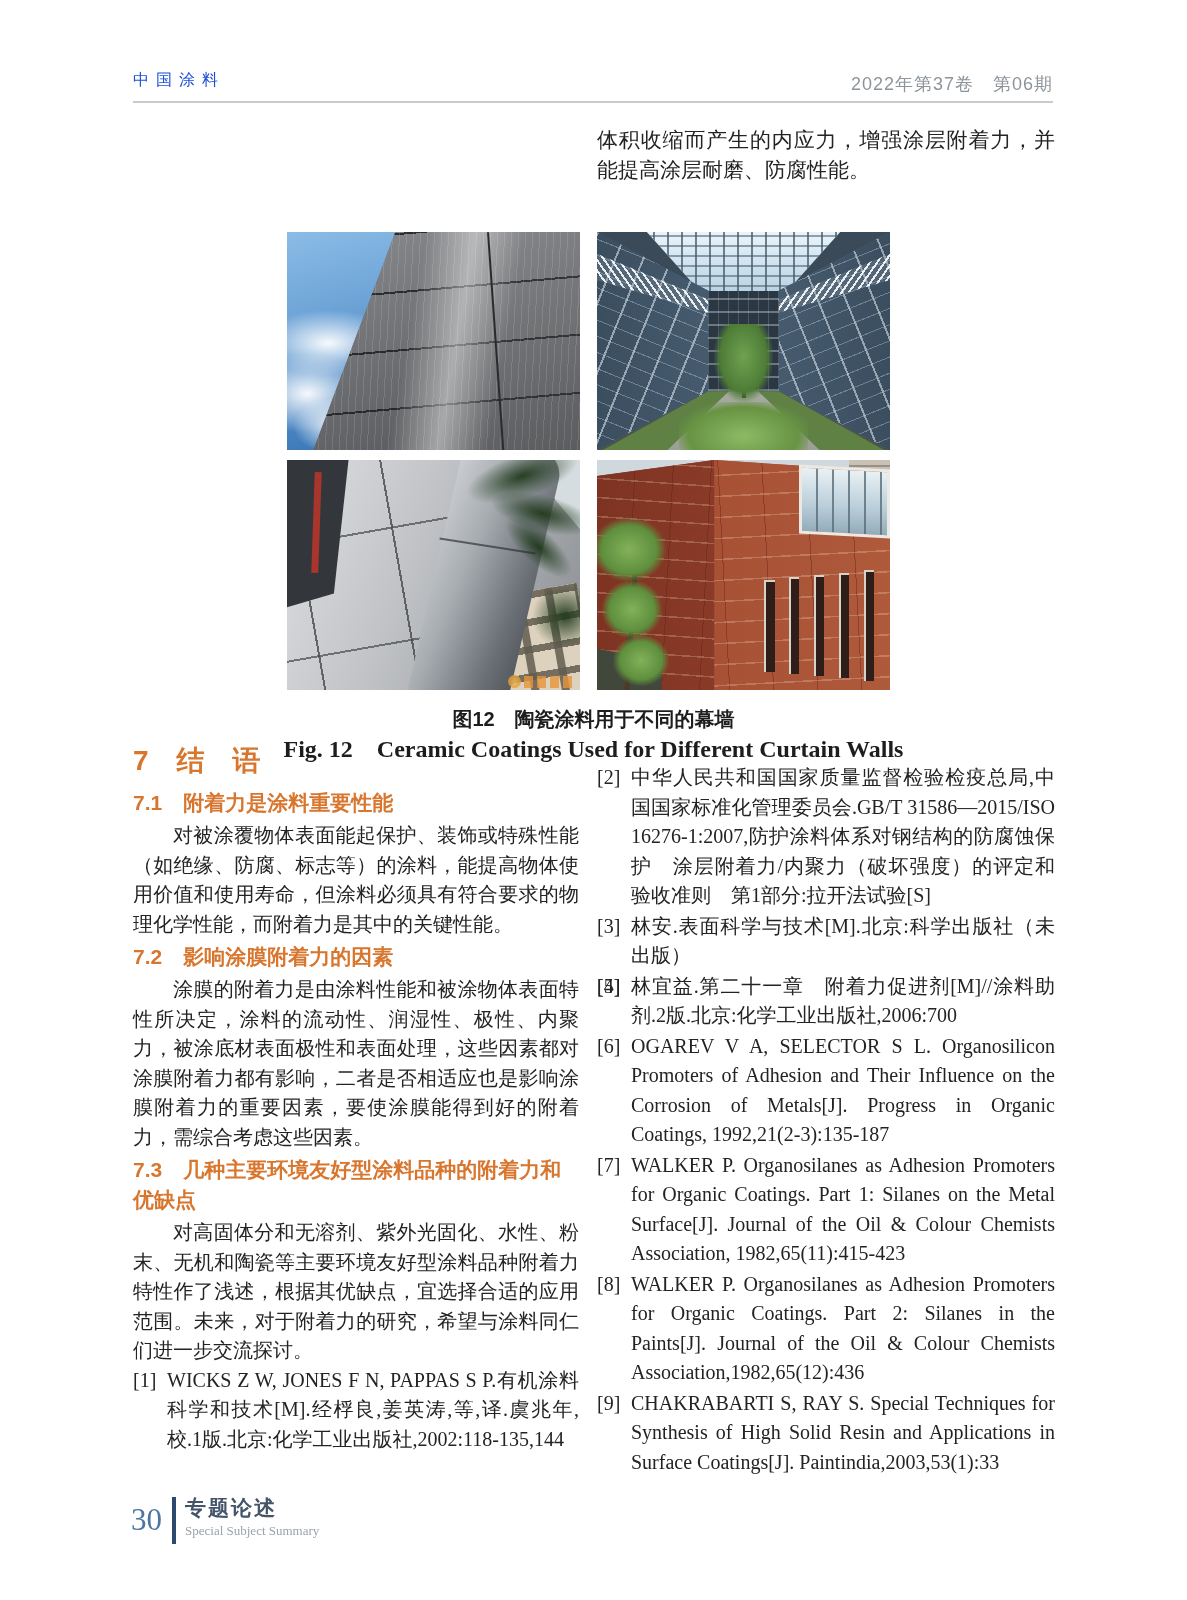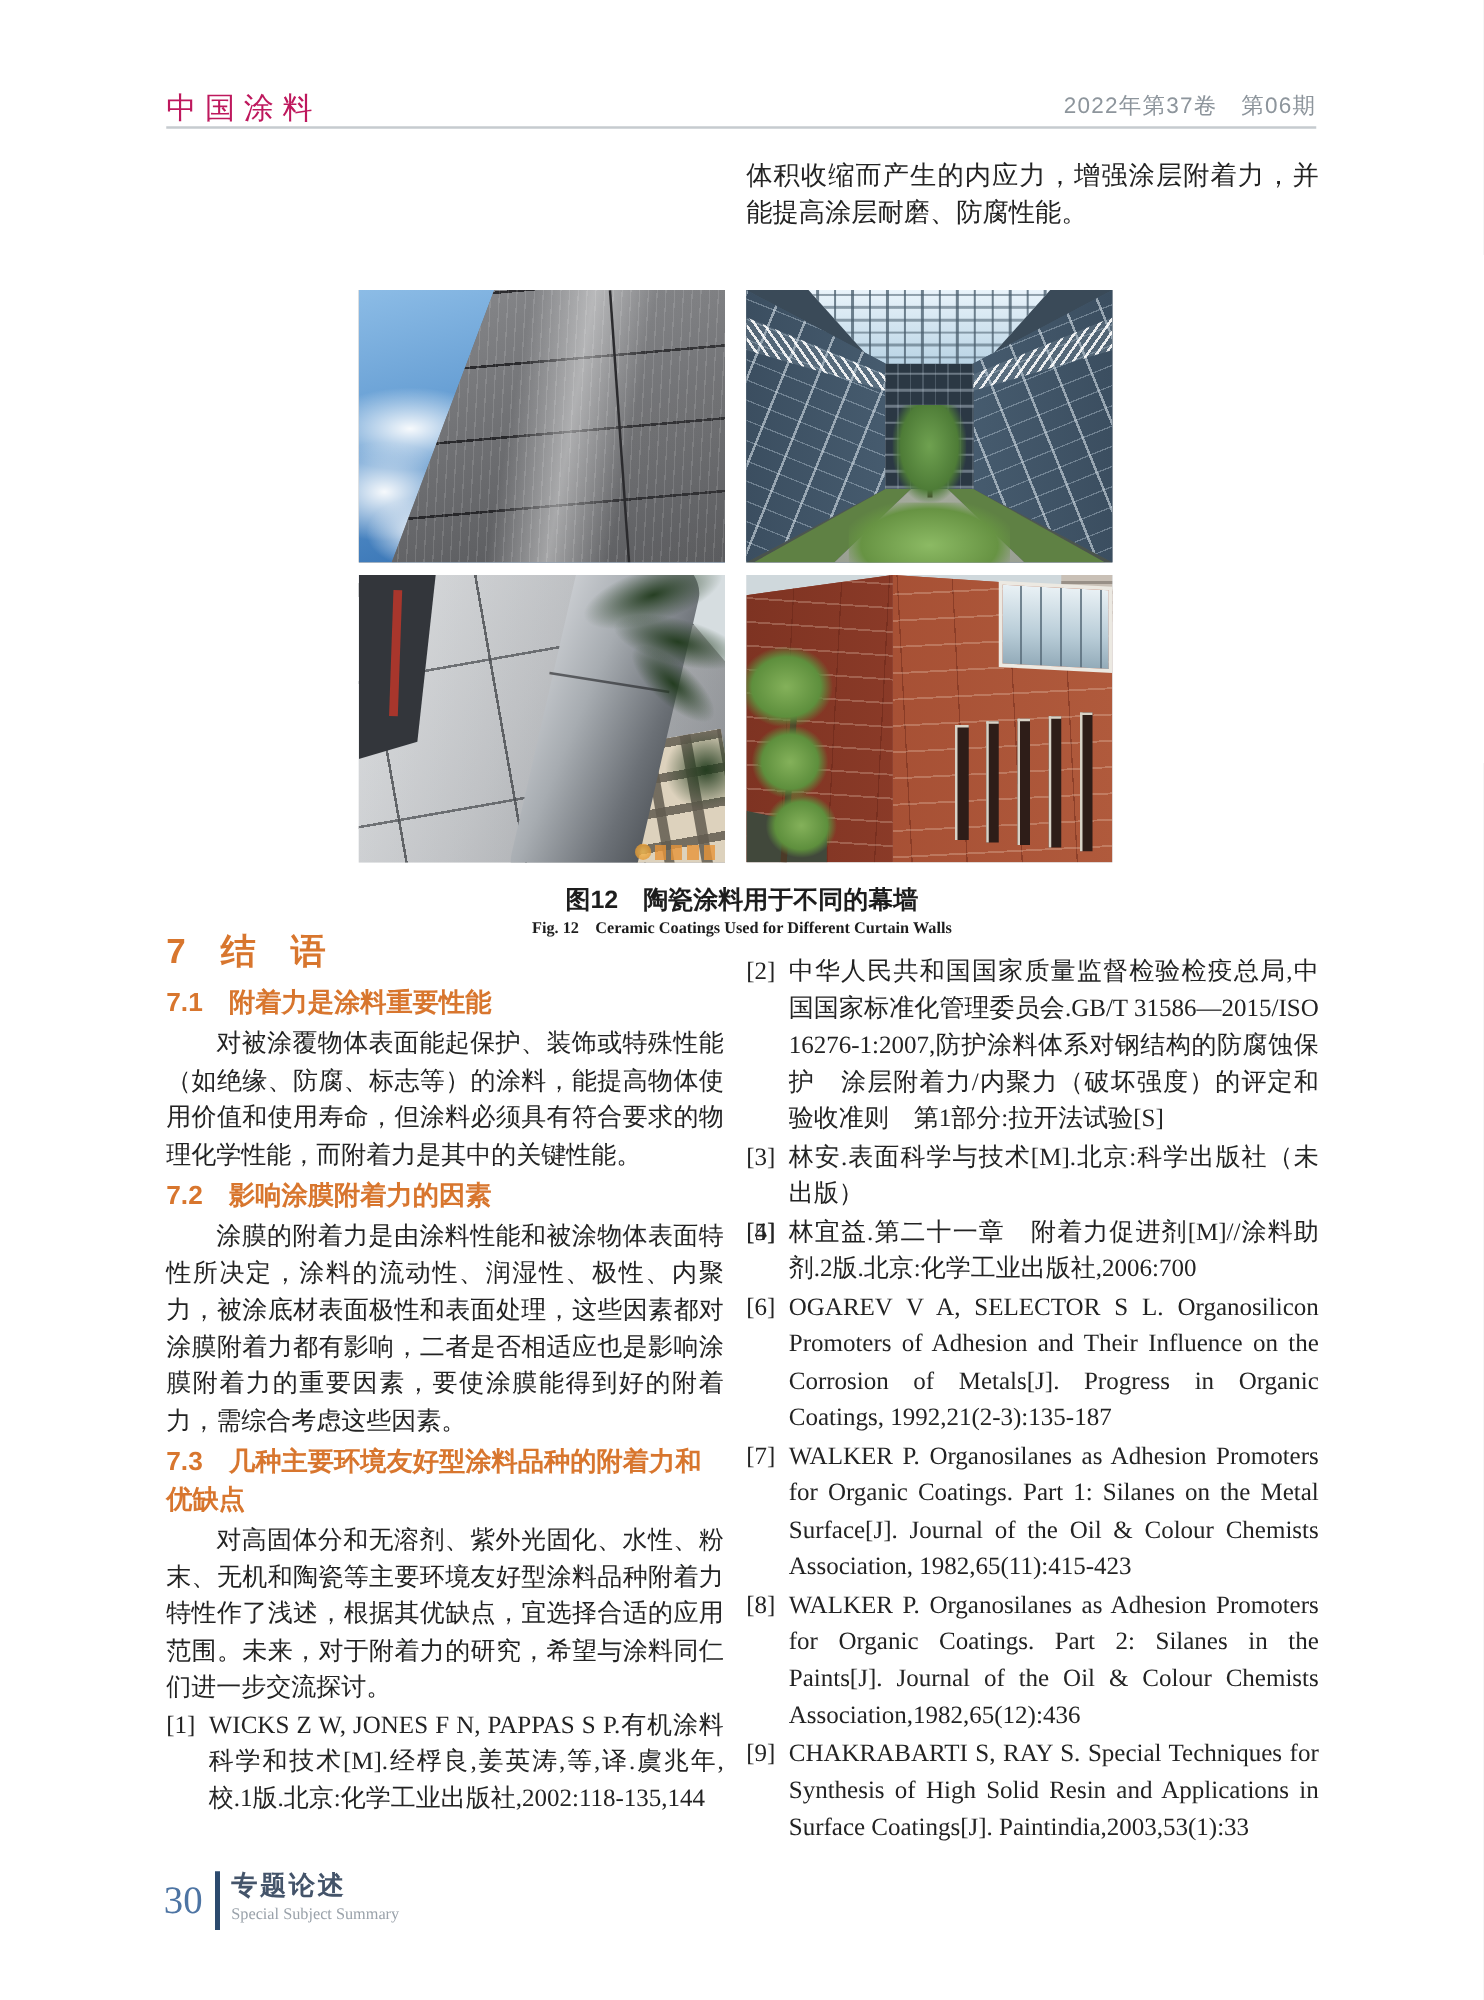--- a/index.html
+++ b/index.html
@@ -1,21 +1,21 @@
 <!DOCTYPE html>
 <html><head>
 <meta charset="utf-8">
 <style>
   html,body{margin:0;padding:0;background:#e9e9e9;}
   .page{position:relative;width:1187px;height:1600px;background:#ffffff;margin:0 auto;
         font-family:"Liberation Serif",serif;color:#232323;overflow:hidden;}
 
   
   .hdr-journal{position:absolute;left:133px;top:70px;font-family:"Liberation Sans",sans-serif;
-               font-size:24px;color:#be185d;letter-spacing:7px;}
+               font-size:16px;color:#1d4ed8;letter-spacing:7px;}
   .hdr-issue{position:absolute;right:134px;top:72px;font-family:"Liberation Sans",sans-serif;
              font-size:18px;color:#8d959c;letter-spacing:1px;}
   .hdr-rule{position:absolute;left:133px;top:101px;width:920px;height:2px;background:#c6cbcf;}
 
   
   .intro{position:absolute;top:126px;font-size:21px;line-height:29.5px;text-align:justify;}
   .intro-left{left:133px;width:446px;}
   .intro-right{left:597px;width:458px;}
 
   
@@ -123,21 +123,21 @@
        linear-gradient(180deg,#e9f1f5 0%,#b9cdd8 60%,#93abb9 100%);}
   .slot{background:#2e1d18;border-left:2px solid #d8d2c6;border-top:2px solid #d8d2c6;box-sizing:border-box;}
   .p4-treeblob{background:radial-gradient(closest-side,#84b15a 0%,#5e8f3d 55%,rgba(0,0,0,0) 75%);}
   .p4-trunk{left:11%;top:42%;width:1.6%;height:58%;background:#4c3a28;transform:rotate(4deg);}
   .p4-ground{inset:0;clip-path:polygon(0 82%,22% 88%,22% 100%,0 100%);background:#41483b;}
 
   
   .cap-zh{position:absolute;left:0;top:706px;width:100%;text-align:center;
           font-family:"Liberation Sans",sans-serif;font-weight:bold;font-size:20px;color:#1d1d1d;}
   .cap-en{position:absolute;left:0;top:733px;width:100%;text-align:center;
-          font-family:"Liberation Serif",serif;font-weight:bold;font-size:13px;color:#1d1d1d;}
+          font-family:"Liberation Serif",serif;font-weight:bold;font-size:24px;color:#1d1d1d;}
 
   
   .col-left{position:absolute;left:133px;top:744px;width:446px;}
   .col-right{position:absolute;left:597px;top:763px;width:458px;}
   .h-sec{font-family:"Liberation Sans",sans-serif;font-weight:bold;font-size:28px;
          color:#d8762e;margin:0 0 10px 0;line-height:34px;}
   .h-sub{font-family:"Liberation Sans",sans-serif;font-weight:bold;font-size:21px;
          color:#d8762e;margin:3px 0 3px 0;line-height:30px;}
   .body-p{margin:0;font-size:20px;line-height:29.5px;text-align:justify;text-indent:2em;}
   .ref-head{font-family:"Liberation Sans",sans-serif;font-weight:bold;font-size:20px;color:#1d1d1d;

